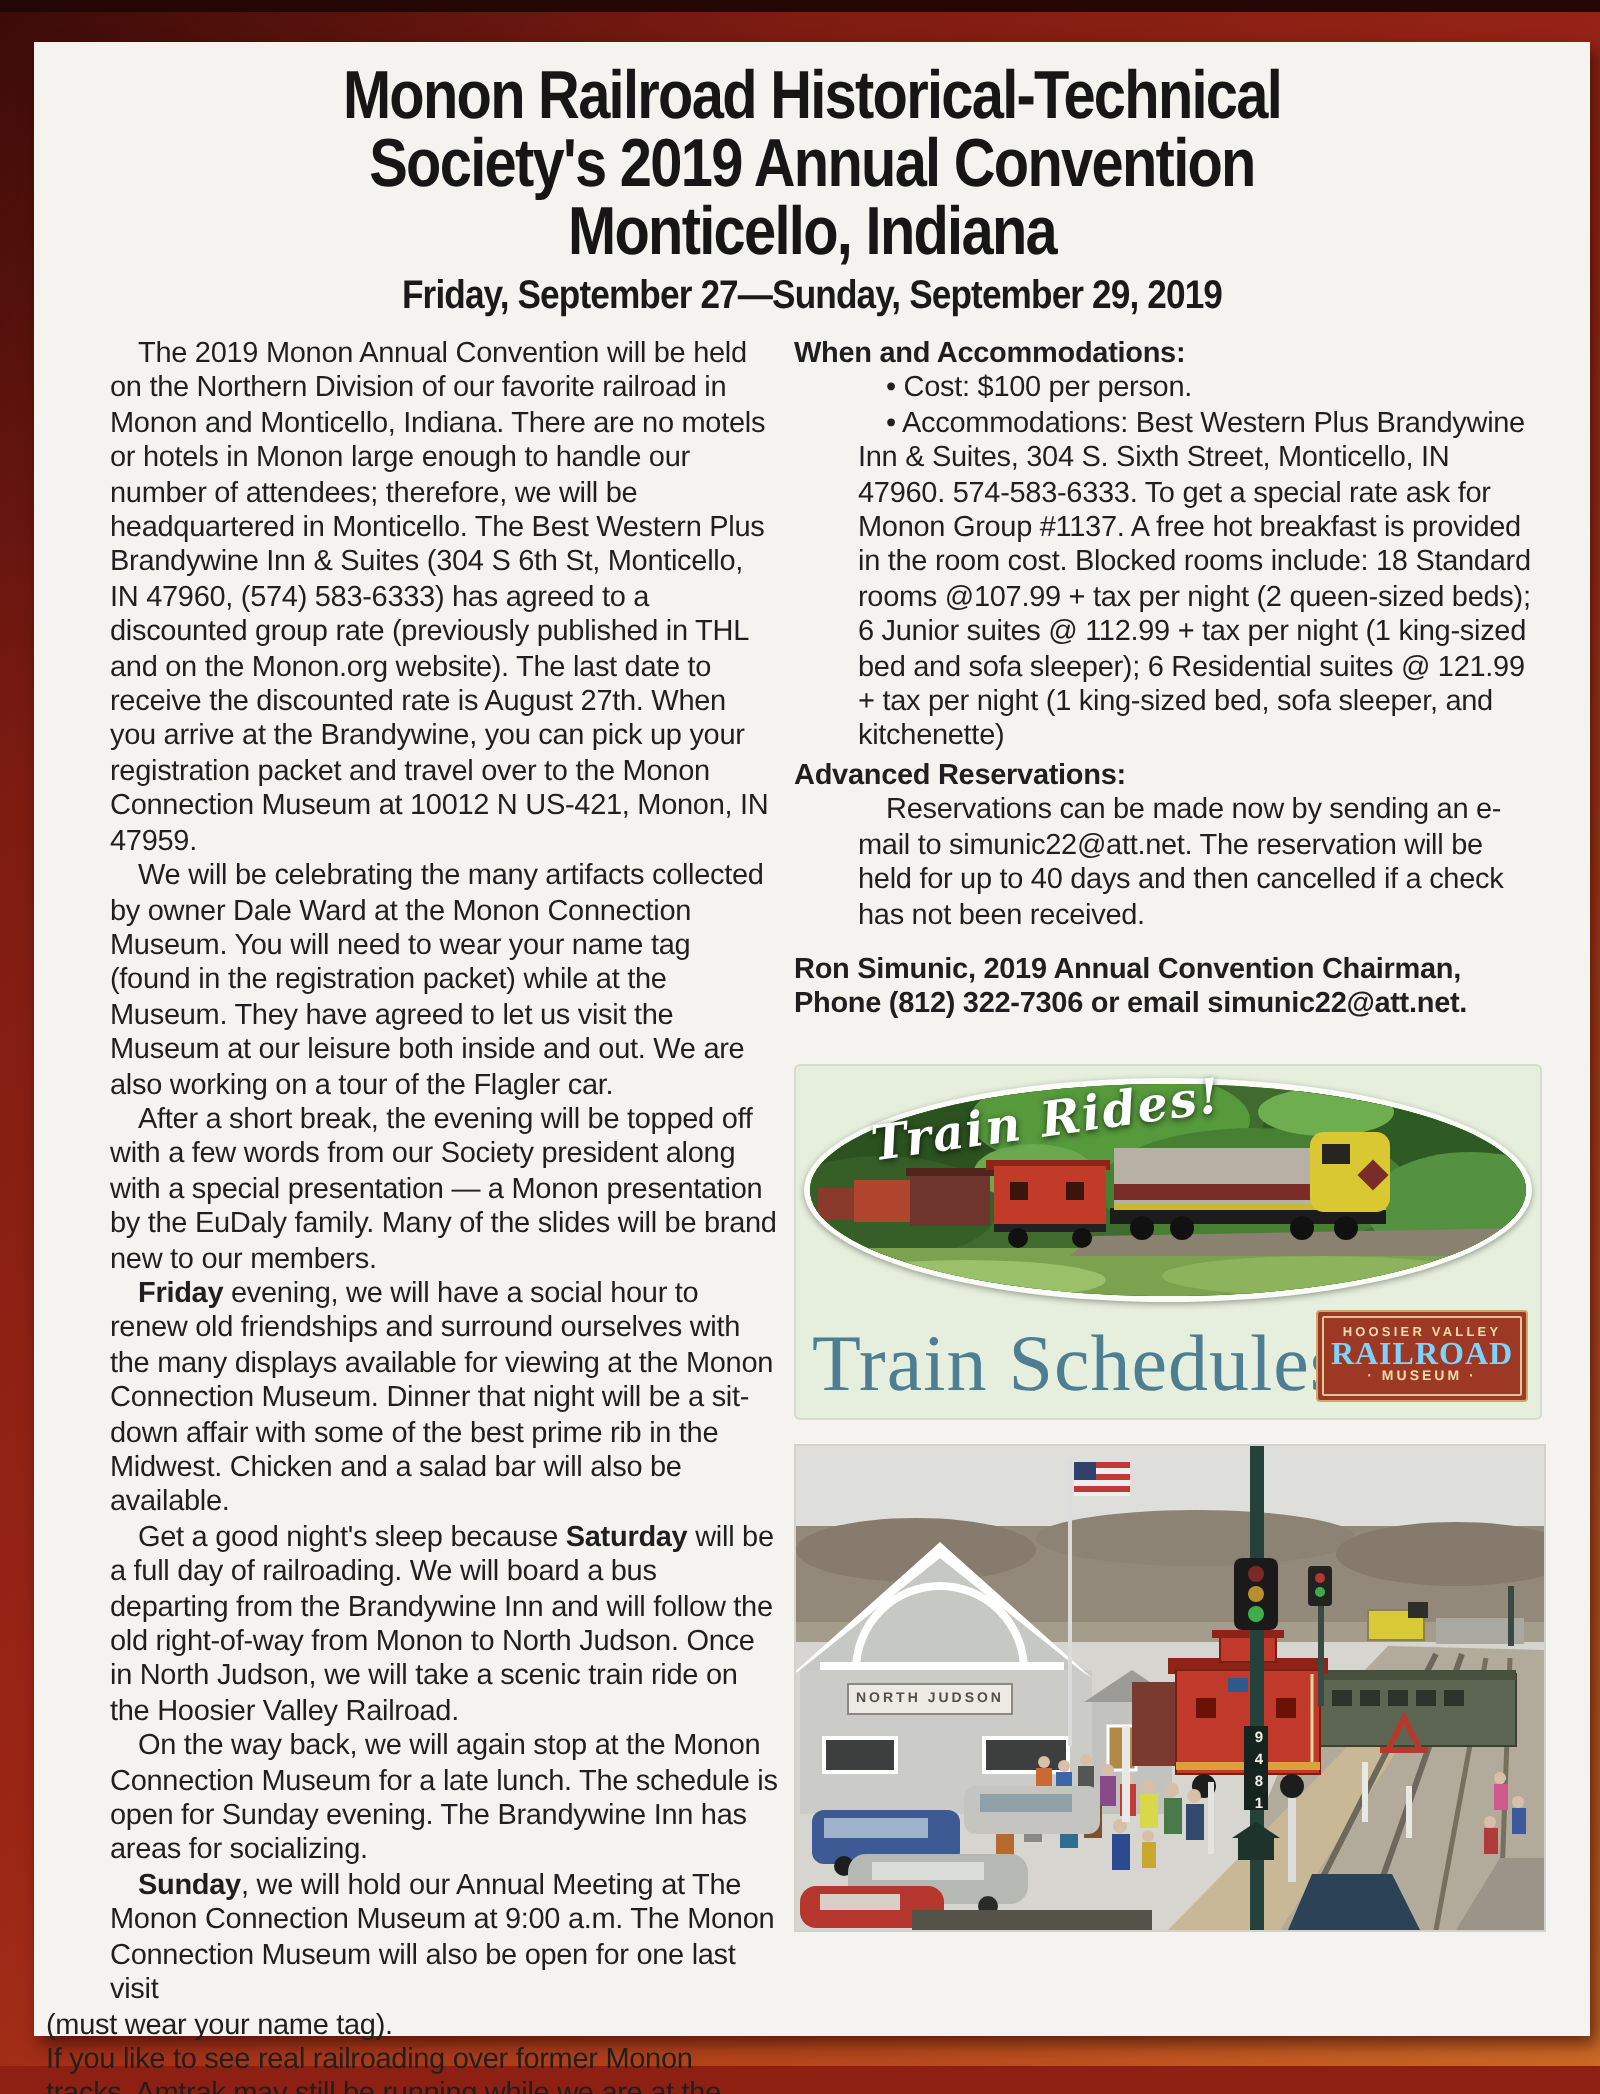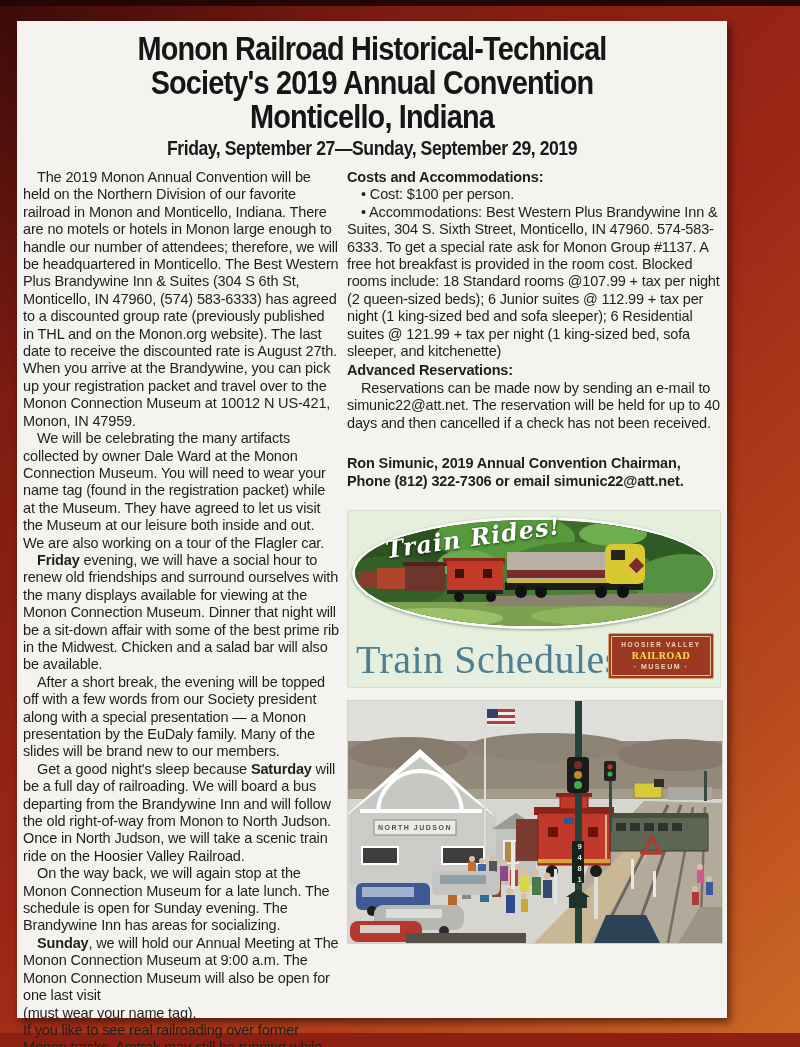--- a/index.html
+++ b/index.html
@@ -4,47 +4,47 @@
 <style>
   html,body{margin:0;padding:0;background:#555;}
   #canvas{
     position:relative;width:800px;height:1047px;overflow:hidden;
     font-family:"Liberation Sans",sans-serif;
     background:linear-gradient(135deg,#3a0b08 0%,#7e1c12 22%,#9c2616 50%,#b8491d 80%,#cc6a26 100%);
   }
   .top-edge{position:absolute;top:0;left:0;right:0;height:6px;background:#240604;}
   .bottom-edge{position:absolute;bottom:0;left:0;right:0;height:14px;background:#8e1f13;}
   .page{
-    position:absolute;left:17px;top:21px;width:710px;height:997px;box-sizing:border-box;
+    position:absolute;left:17px;top:21px;width:778px;height:997px;box-sizing:border-box;
     background:#f4f3f0;box-shadow:3px 4px 8px rgba(30,4,2,.6);
     padding:10px 5px 0 5px;
   }
   
   .title-line{
     text-align:center;font-weight:bold;color:#161616;
     font-size:34px;line-height:34px;letter-spacing:-1px;
     transform:scaleX(.85);transform-origin:50% 50%;
     font-family:"Liberation Sans",sans-serif;
   }
   .date-line{
     text-align:center;font-weight:bold;color:#1a1a1a;
     font-size:20px;line-height:24px;letter-spacing:-.5px;
     transform:scaleX(.88);transform-origin:50% 50%;margin-top:3px;
   }
   
   .columns{display:flex;gap:8px;margin-top:9px;padding:0 1px;}
   .col-left{width:366px;}
   .col-right{width:374px;}
   .para{margin:0;font-size:14.5px;line-height:17.4px;letter-spacing:-.15px;color:#1f1f1f;}
-  .p-indent{text-indent:14px;}
+  .p-indent{text-indent:14px;margin-left:32px;}
   .p-plain{text-indent:0;}
   .p-center{}
   .p-signature{padding-left:34px;font-style:italic;}
   .p-heading{font-weight:bold;margin-top:2px;}
-  .p-bold{font-weight:bold;margin-top:23px;}
+  .p-bold{font-weight:bold;margin-top:10px;}
   .col-right .para:first-child{margin-top:0;}
   .b{font-weight:bold;}
   .i{font-style:italic;}
   
   .train-banner{
     position:relative;width:374px;height:178px;margin-top:20px;
     background:var(--banner-bg,#e6efdd);border-radius:3px;
     box-shadow:0 0 0 1px #d6ddcd inset;
   }
   .oval{
@@ -69,21 +69,21 @@
   .hv-logo{
     position:absolute;right:7px;bottom:9px;width:106px;height:46px;box-sizing:border-box;
     background:var(--logo-red,#9c3823);border:1px solid #caa96a;border-radius:2px;
     display:flex;align-items:center;justify-content:center;
   }
   .hv-logo-inner{
     width:98px;height:38px;border:1px solid #dcc694;border-radius:1px;
     display:flex;flex-direction:column;align-items:center;justify-content:center;gap:0;
   }
   .hv-line1{font-size:6.5px;letter-spacing:1.6px;color:#ecdcae;font-weight:bold;}
-  .hv-line2{font-family:"Liberation Serif",serif;font-size:10px;line-height:15px;letter-spacing:.5px;color:#fde047;font-weight:bold;}
+  .hv-line2{font-family:"Liberation Serif",serif;font-size:16px;line-height:15px;letter-spacing:.5px;color:#7dd3fc;font-weight:bold;}
   .hv-line3{font-size:7px;letter-spacing:1.5px;color:#ecdcae;font-weight:bold;}
   
   .photo{
     position:relative;width:374px;height:242px;margin-top:12px;
     border:1px solid #d2d1ca;box-sizing:content-box;background:#d6d5cf;overflow:hidden;
   }
   .depot-sign{
     position:absolute;left:27px;top:120px;width:80px;height:13px;
     font-size:7px;line-height:13px;text-align:center;letter-spacing:1.5px;
     color:#50504b;font-weight:bold;
@@ -108,34 +108,34 @@
       <div class="title-line">Society's 2019 Annual Convention</div>
       <div class="title-line">Monticello, Indiana</div>
       <div class="date-line">Friday, September 27—Sunday, September 29, 2019</div>
     </div>
 
     <div class="columns">
 
       <div class="col-left">
           <p class="para p-indent"><span>The 2019 Monon Annual Convention will be held on the Northern Division of our favorite railroad in Monon and Monticello, Indiana. There are no motels or hotels in Monon large enough to handle our number of attendees; therefore, we will be headquartered in Monticello. The Best Western Plus Brandywine Inn &amp; Suites (304 S 6th St, Monticello, IN 47960, (574) 583-6333) has agreed to a discounted group rate (previously published in THL and on the Monon.org website). The last date to receive the discounted rate is August 27th. When you arrive at the Brandywine, you can pick up your registration packet and travel over to the Monon Connection Museum at 10012 N US-421, Monon, IN 47959.</span></p>
           <p class="para p-indent"><span>We will be celebrating the many artifacts collected by owner Dale Ward at the Monon Connection Museum. You will need to wear your name tag (found in the registration packet) while at the Museum. They have agreed to let us visit the Museum at our leisure both inside and out. We are also working on a tour of the Flagler car.</span></p>
+          <p class="para p-indent"><span>After a short break, the evening will be topped off with a few words from our Society president along with a special presentation — a Monon presentation by the EuDaly family. Many of the slides will be brand new to our members.</span></p>
           <p class="para p-indent"><span class="b">Friday</span><span> evening, we will have a social hour to renew old friendships and surround ourselves with the many displays available for viewing at the Monon Connection Museum. Dinner that night will be a sit-down affair with some of the best prime rib in the Midwest. Chicken and a salad bar will also be available.</span></p>
-          <p class="para p-indent"><span>After a short break, the evening will be topped off with a few words from our Society president along with a special presentation — a Monon presentation by the EuDaly family. Many of the slides will be brand new to our members.</span></p>
           <p class="para p-indent"><span>Get a good night's sleep because </span><span class="b">Saturday</span><span> will be a full day of railroading. We will board a bus departing from the Brandywine Inn and will follow the old right-of-way from Monon to North Judson. Once in North Judson, we will take a scenic train ride on the Hoosier Valley Railroad.</span></p>
           <p class="para p-indent"><span>On the way back, we will again stop at the Monon Connection Museum for a late lunch. The schedule is open for Sunday evening. The Brandywine Inn has areas for socializing.</span></p>
           <p class="para p-indent"><span class="b">Sunday</span><span>, we will hold our Annual Meeting at The Monon Connection Museum at 9:00 a.m. The Monon Connection Museum will also be open for one last visit</span></p>
           <p class="para p-center"><span>(must wear your name tag).</span></p>
           <p class="para p-plain"><span>If you like to see real railroading over former Monon tracks, Amtrak may still be running while we are at the convention.</span></p>
           <p class="para p-indent"><span>Hope to see you back,</span></p>
           <p class="para p-signature"><span class="i">—Ron Simunic, Convention Chairman</span></p>
         </div>
 
       <div class="col-right">
         <div>
-            <p class="para p-heading"><span class="b">Costs and Accommodations:</span></p>
+            <p class="para p-heading"><span class="b">When and Accommodations:</span></p>
             <p class="para p-indent"><span>•  Cost: $100 per person.</span></p>
             <p class="para p-indent"><span>•  Accommodations: Best Western Plus Brandywine Inn &amp; Suites, 304 S. Sixth Street, Monticello, IN 47960. 574-583-6333. To get a special rate ask for Monon Group #1137. A free hot breakfast is provided in the room cost. Blocked rooms include: 18 Standard rooms @107.99 + tax per night (2 queen-sized beds); 6 Junior suites @ 112.99 + tax per night (1 king-sized bed and sofa sleeper); 6 Residential suites @ 121.99 + tax per night (1 king-sized bed, sofa sleeper, and kitchenette)</span></p>
             <p class="para p-heading"><span class="b">Advanced Reservations:</span></p>
             <p class="para p-indent"><span>Reservations can be made now by sending an e-mail to simunic22@att.net. The reservation will be held for up to 40 days and then cancelled if a check has not been received.</span></p>
             <p class="para p-bold"><span class="b">Ron Simunic, 2019 Annual Convention Chairman, Phone (812) 322-7306 or email simunic22@att.net.</span></p>
           </div>
 
         <div class="train-banner">
           <div class="oval">
             <svg width="358" height="106" viewBox="0 0 358 106">

